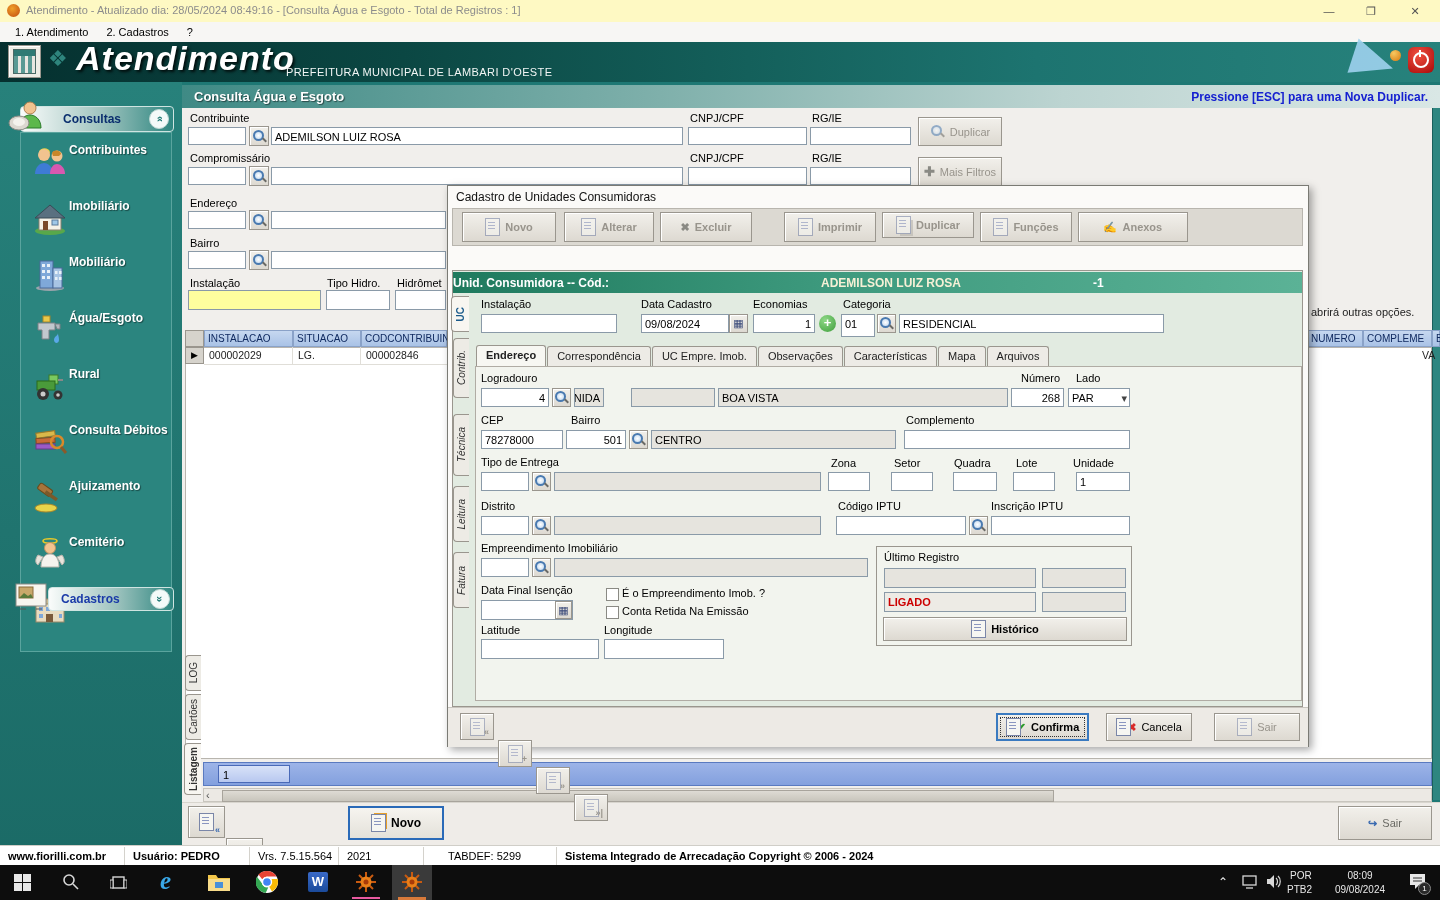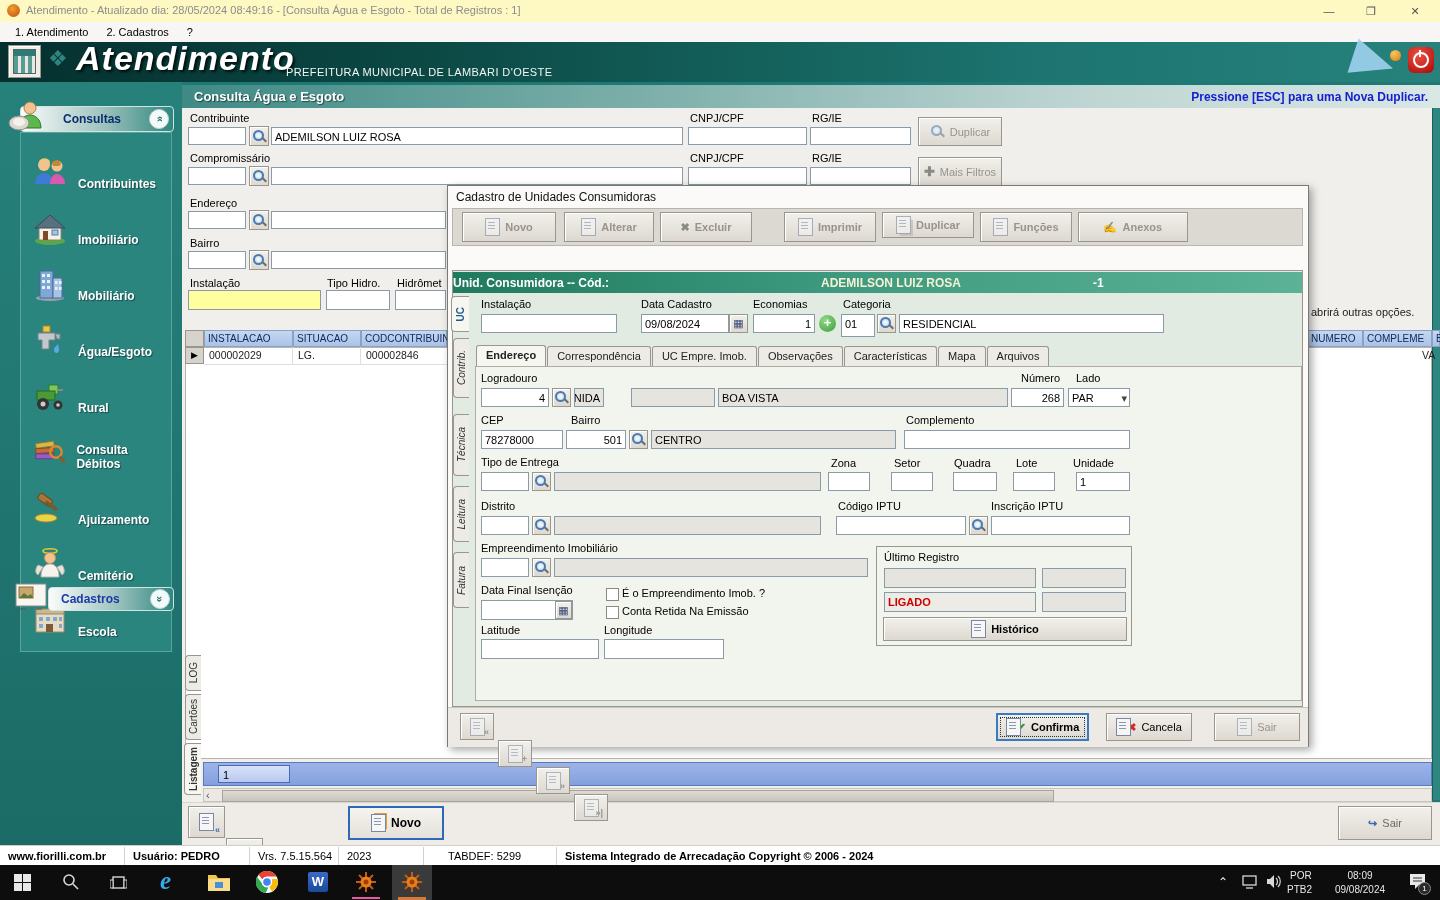--- a/index.html
+++ b/index.html
@@ -41,21 +41,21 @@
   .gridcell{font-size:10.5px;color:#222;padding:0 3px;white-space:nowrap;overflow:hidden}
   .checkbox{display:inline-block;width:11px;height:11px;background:#fff;border:1px solid #8A8A84}
   .pluscirc{display:inline-block;width:17px;height:17px;border-radius:50%;
        background:radial-gradient(circle at 35% 30%,#8ED886,#3F9E3C);color:#fff;text-align:center;
        line-height:16px;font-weight:bold;font-size:13px}
   .calbtn{width:18px;height:18px;display:flex;align-items:center;justify-content:center;
        font-size:11px;color:#3A4A7A;padding:0}
   .navbtn{width:37px;height:32px;display:flex;align-items:center;justify-content:center;position:relative}
   .navbtn .arr{position:absolute;right:4px;bottom:2px;font-size:9px;color:#3A6AB0;font-weight:bold}
   .titlebtn{width:26px;height:16px;text-align:center;color:#555;font-size:11px;line-height:16px}
-  .sbitem{display:flex;align-items:flex-end;gap:9px;height:48px}
+  .sbitem{display:flex;align-items:flex-start;gap:0;height:48px}
   .sbitem .sblabel{color:#fff;font-weight:bold;font-size:12px;text-shadow:1px 1px 1px rgba(0,0,0,.45)}
   .chevcirc{width:18px;height:18px;border-radius:50%;background:#F4FAF9;border:1px solid #BFD8D4;
        display:flex;align-items:center;justify-content:center;color:#1E7874;font-weight:bold;font-size:11px}
   .seg{border-right:1px solid #D4D2CC;height:19px;display:flex;align-items:center;padding:0 8px;white-space:nowrap}
   .trayico{color:#E8E8E8;font-size:12px}
   .greenbar{background:linear-gradient(90deg,#1F7A5E,#3E9A7E 45%,#5BB296);color:#fff;font-weight:bold;
        display:flex;align-items:center}
 </style>
 </head>
 <body>
@@ -366,21 +366,21 @@
 </div>
 <div class="a bev btn" style="left:1338px;top:806px;width:94px;height:34px;color:#6A6A64">
   <span style="color:#3A6AB0;font-weight:bold">↪</span>
   <span>Sair</span>
 </div>
 
 <div class="a" style="left:0;top:845px;width:1440px;height:20px;background:#FFFFFF;border-top:1px solid #D0CEC8;display:flex;align-items:center">
   <span class="seg" style="width:108px;font-weight:bold">www.fiorilli.com.br</span>
   <span class="seg" style="width:108px;font-weight:bold">Usuário: PEDRO</span>
   <span class="seg" style="width:72px">Vrs. 7.5.15.564</span>
-  <span class="seg" style="width:68px">2023</span>
+  <span class="seg" style="width:68px">2021</span>
   <span class="seg" style="width:100px;margin-left:16px">TABDEF: 5299</span>
   <span class="seg" style="font-weight:bold;border-right:none">Sistema Integrado de Arrecadação Copyright © 2006 - 2024</span>
 </div>
 
 <div class="a" style="left:0;top:865px;width:1440px;height:35px;background:#0D0D0D">
   <svg class="a" style="left:14px;top:9px" width="17" height="17" viewBox="0 0 17 17">
     <rect x="0" y="0" width="8" height="8" fill="#E8E8E8"></rect>
       <rect x="9" y="0" width="8" height="8" fill="#E8E8E8"></rect>
     <rect x="0" y="9" width="8" height="8" fill="#E8E8E8"></rect>
       <rect x="9" y="9" width="8" height="8" fill="#E8E8E8"></rect>

